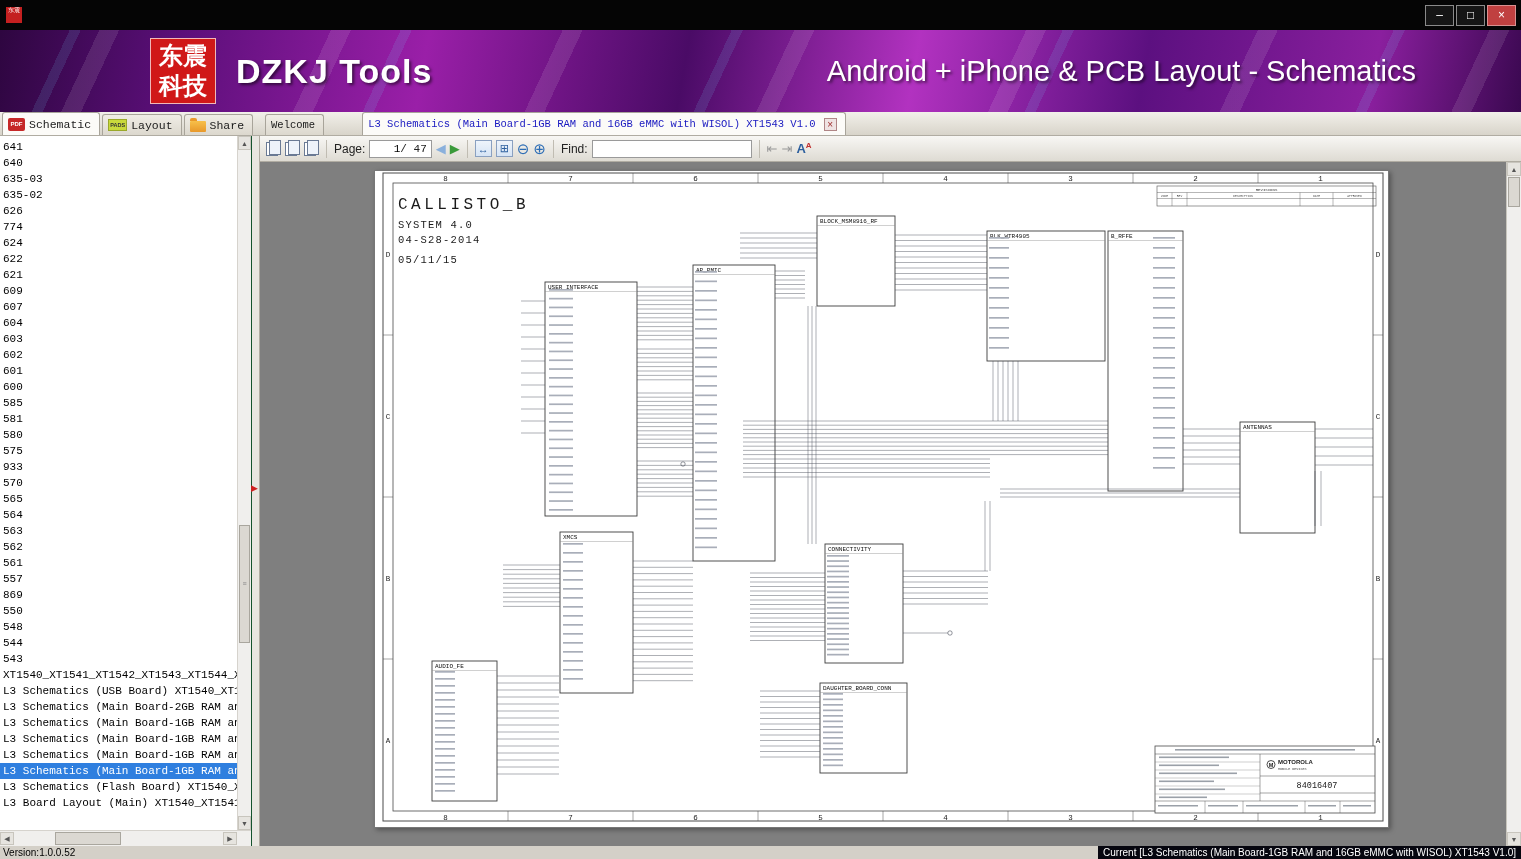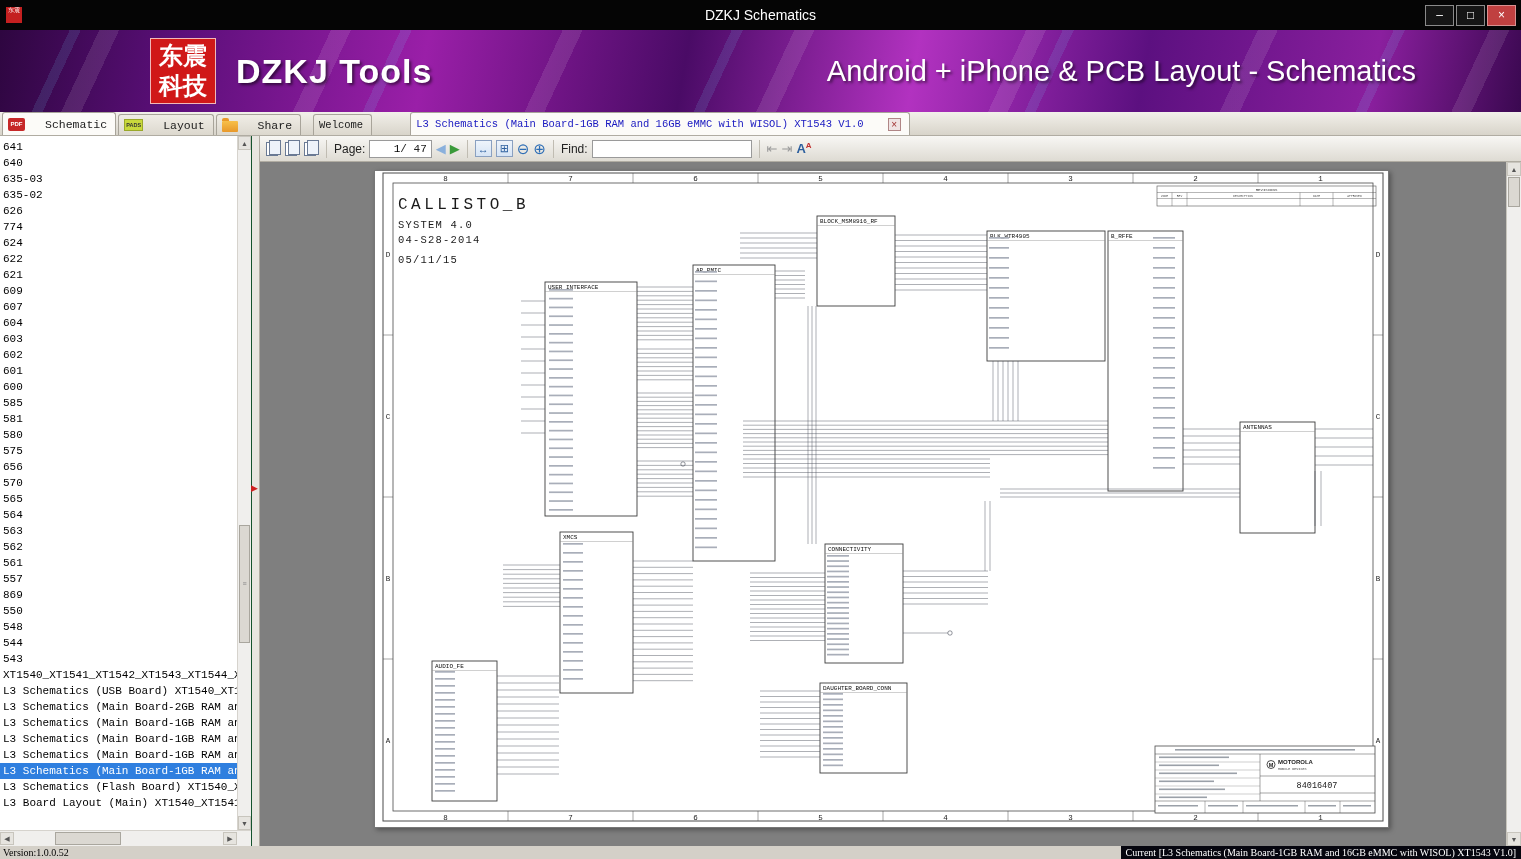--- a/index.html
+++ b/index.html
@@ -19,21 +19,21 @@
     background:linear-gradient(100deg,#2e0640 0%,#5c0f7a 12%,#9a1fa8 28%,#4a0b66 45%,#b232c0 60%,#5c1080 75%,#8a1f9e 90%,#3a0850 100%);}
   .banner::before{content:'';position:absolute;inset:0;
     background:repeating-linear-gradient(115deg,rgba(255,255,255,0) 0 90px,rgba(255,255,255,0.10) 90px 108px,rgba(255,255,255,0) 108px 210px),
                repeating-linear-gradient(295deg,rgba(120,220,255,0) 0 140px,rgba(120,220,255,0.12) 140px 150px,rgba(120,220,255,0) 150px 300px);}
   .logo{width:66px;height:66px;background:#d01818;border:1px solid #f0b8b8;margin-left:150px;display:flex;flex-direction:column;align-items:center;justify-content:center;color:#fff;font-weight:bold;font-size:24px;line-height:30px;z-index:1;}
   .brand{font-size:34px;font-weight:bold;color:#fff;margin-left:20px;letter-spacing:1px;text-shadow:2px 2px 3px rgba(0,0,0,.55);z-index:1;}
   .tagline{margin-left:auto;margin-right:105px;font-size:29px;color:#fff;text-shadow:2px 2px 3px rgba(0,0,0,.55);z-index:1;white-space:nowrap;}
 
   
   .tabbar{height:24px;flex:0 0 24px;background:linear-gradient(#f2f0ea,#d8d4ca);border-bottom:1px solid #b0aca2;display:flex;align-items:flex-end;padding-left:2px;}
-  .tab{height:21px;display:flex;align-items:center;gap:20px;padding:0 8px 0 5px;border:1px solid #a8a49a;border-bottom:none;border-radius:3px 3px 0 0;background:linear-gradient(#f0ede6,#dcd8ce);margin-right:2px;font-family:"Liberation Mono",monospace;font-size:11.5px;color:#1a1a1a;white-space:nowrap;cursor:default;}
+  .tab{height:21px;display:flex;align-items:center;gap:4px;padding:0 8px 0 5px;border:1px solid #a8a49a;border-bottom:none;border-radius:3px 3px 0 0;background:linear-gradient(#f0ede6,#dcd8ce);margin-right:2px;font-family:"Liberation Mono",monospace;font-size:11.5px;color:#1a1a1a;white-space:nowrap;cursor:default;}
   .tab.active{background:#fcfbf8;height:23px;}
   .tab.doc{font-size:10.5px;}
   .tab.doc.active{color:#1818c0;margin-left:36px;}
   .tabgap{width:10px;}
   .pdf-ic{background:#c62828;color:#fff;font-size:6px;font-weight:bold;width:17px;height:13px;display:flex;align-items:center;justify-content:center;border-radius:2px;font-family:"Liberation Sans",sans-serif;}
   .pads-ic{background:#c9d93c;color:#333;font-size:5.5px;font-weight:bold;width:19px;height:12px;display:flex;align-items:center;justify-content:center;border:1px solid #9aa82a;font-family:"Liberation Sans",sans-serif;}
   .folder-ic{width:16px;height:11px;background:linear-gradient(#f7c04a,#e8982a);border-radius:1px;position:relative;margin-top:2px;}
   .folder-ic::before{content:'';position:absolute;top:-3px;left:0;width:7px;height:3px;background:#e8982a;border-radius:2px 2px 0 0;}
   .tab-close{width:13px;height:13px;margin-left:4px;background:#efe3e3;border:1px solid #b08686;color:#a03030;font-size:10px;line-height:11px;display:flex;align-items:center;justify-content:center;font-family:"Liberation Sans",sans-serif;}
 
@@ -79,32 +79,31 @@
 
   .viewer{flex:1;background:#7f7f7f;position:relative;min-height:0;overflow:hidden;}
   .page{position:absolute;left:114px;top:8px;width:1015px;height:658px;background:#fff;border:1px solid #777;box-shadow:2px 2px 5px rgba(0,0,0,.35);}
   .viewer-vscroll{position:absolute;right:0;top:0;bottom:0;width:15px;background:#f0efed;border-left:1px solid #c8c5bd;}
   .vv-btn{position:absolute;left:0;right:0;height:14px;font-size:7px;color:#555;display:flex;align-items:center;justify-content:center;background:#e6e4df;border:1px solid #c8c5bd;}
   .vv-btn.top{top:0;}
   .vv-btn.bottom{bottom:0;}
   .vv-thumb{position:absolute;left:1px;right:1px;top:15px;height:30px;background:#dbd8d2;border:1px solid #a9a69e;}
 
   
-  .statusbar{height:13px;flex:0 0 13px;display:flex;align-items:flex-end;background:#d4d0c8;font-family:Liberation Serif, serif;font-size:10px;}
+  .statusbar{height:13px;flex:0 0 13px;display:flex;align-items:flex-end;background:#d4d0c8;font-family:Liberation Sans, sans-serif;font-size:10px;}
   .status-left{flex:1;padding-left:3px;color:#000;line-height:13px;white-space:nowrap;overflow:hidden;}
   .status-right{background:#06060f;color:#fff;padding:0 5px;line-height:13px;white-space:nowrap;}
 </style>
 </head>
 <body>
 
 <div class="window">
 
   <div class="titlebar">
     <div class="app-icon">东震</div>
-    <div class="win-title">DZKJ Schematics</div>
     <div class="win-controls">
       <span class="win-btn">–</span>
       <span class="win-btn">□</span>
       <span class="win-btn close">×</span>
     </div>
   </div>
 
   <div class="banner">
     <div class="logo">
       <span>东震</span>
@@ -155,21 +154,21 @@
             <div class="side-item">607</div>
             <div class="side-item">604</div>
             <div class="side-item">603</div>
             <div class="side-item">602</div>
             <div class="side-item">601</div>
             <div class="side-item">600</div>
             <div class="side-item">585</div>
             <div class="side-item">581</div>
             <div class="side-item">580</div>
             <div class="side-item">575</div>
-            <div class="side-item">656</div>
+            <div class="side-item">933</div>
             <div class="side-item">570</div>
             <div class="side-item">565</div>
             <div class="side-item">564</div>
             <div class="side-item">563</div>
             <div class="side-item">562</div>
             <div class="side-item">561</div>
             <div class="side-item">557</div>
             <div class="side-item">869</div>
             <div class="side-item">550</div>
             <div class="side-item">548</div>

